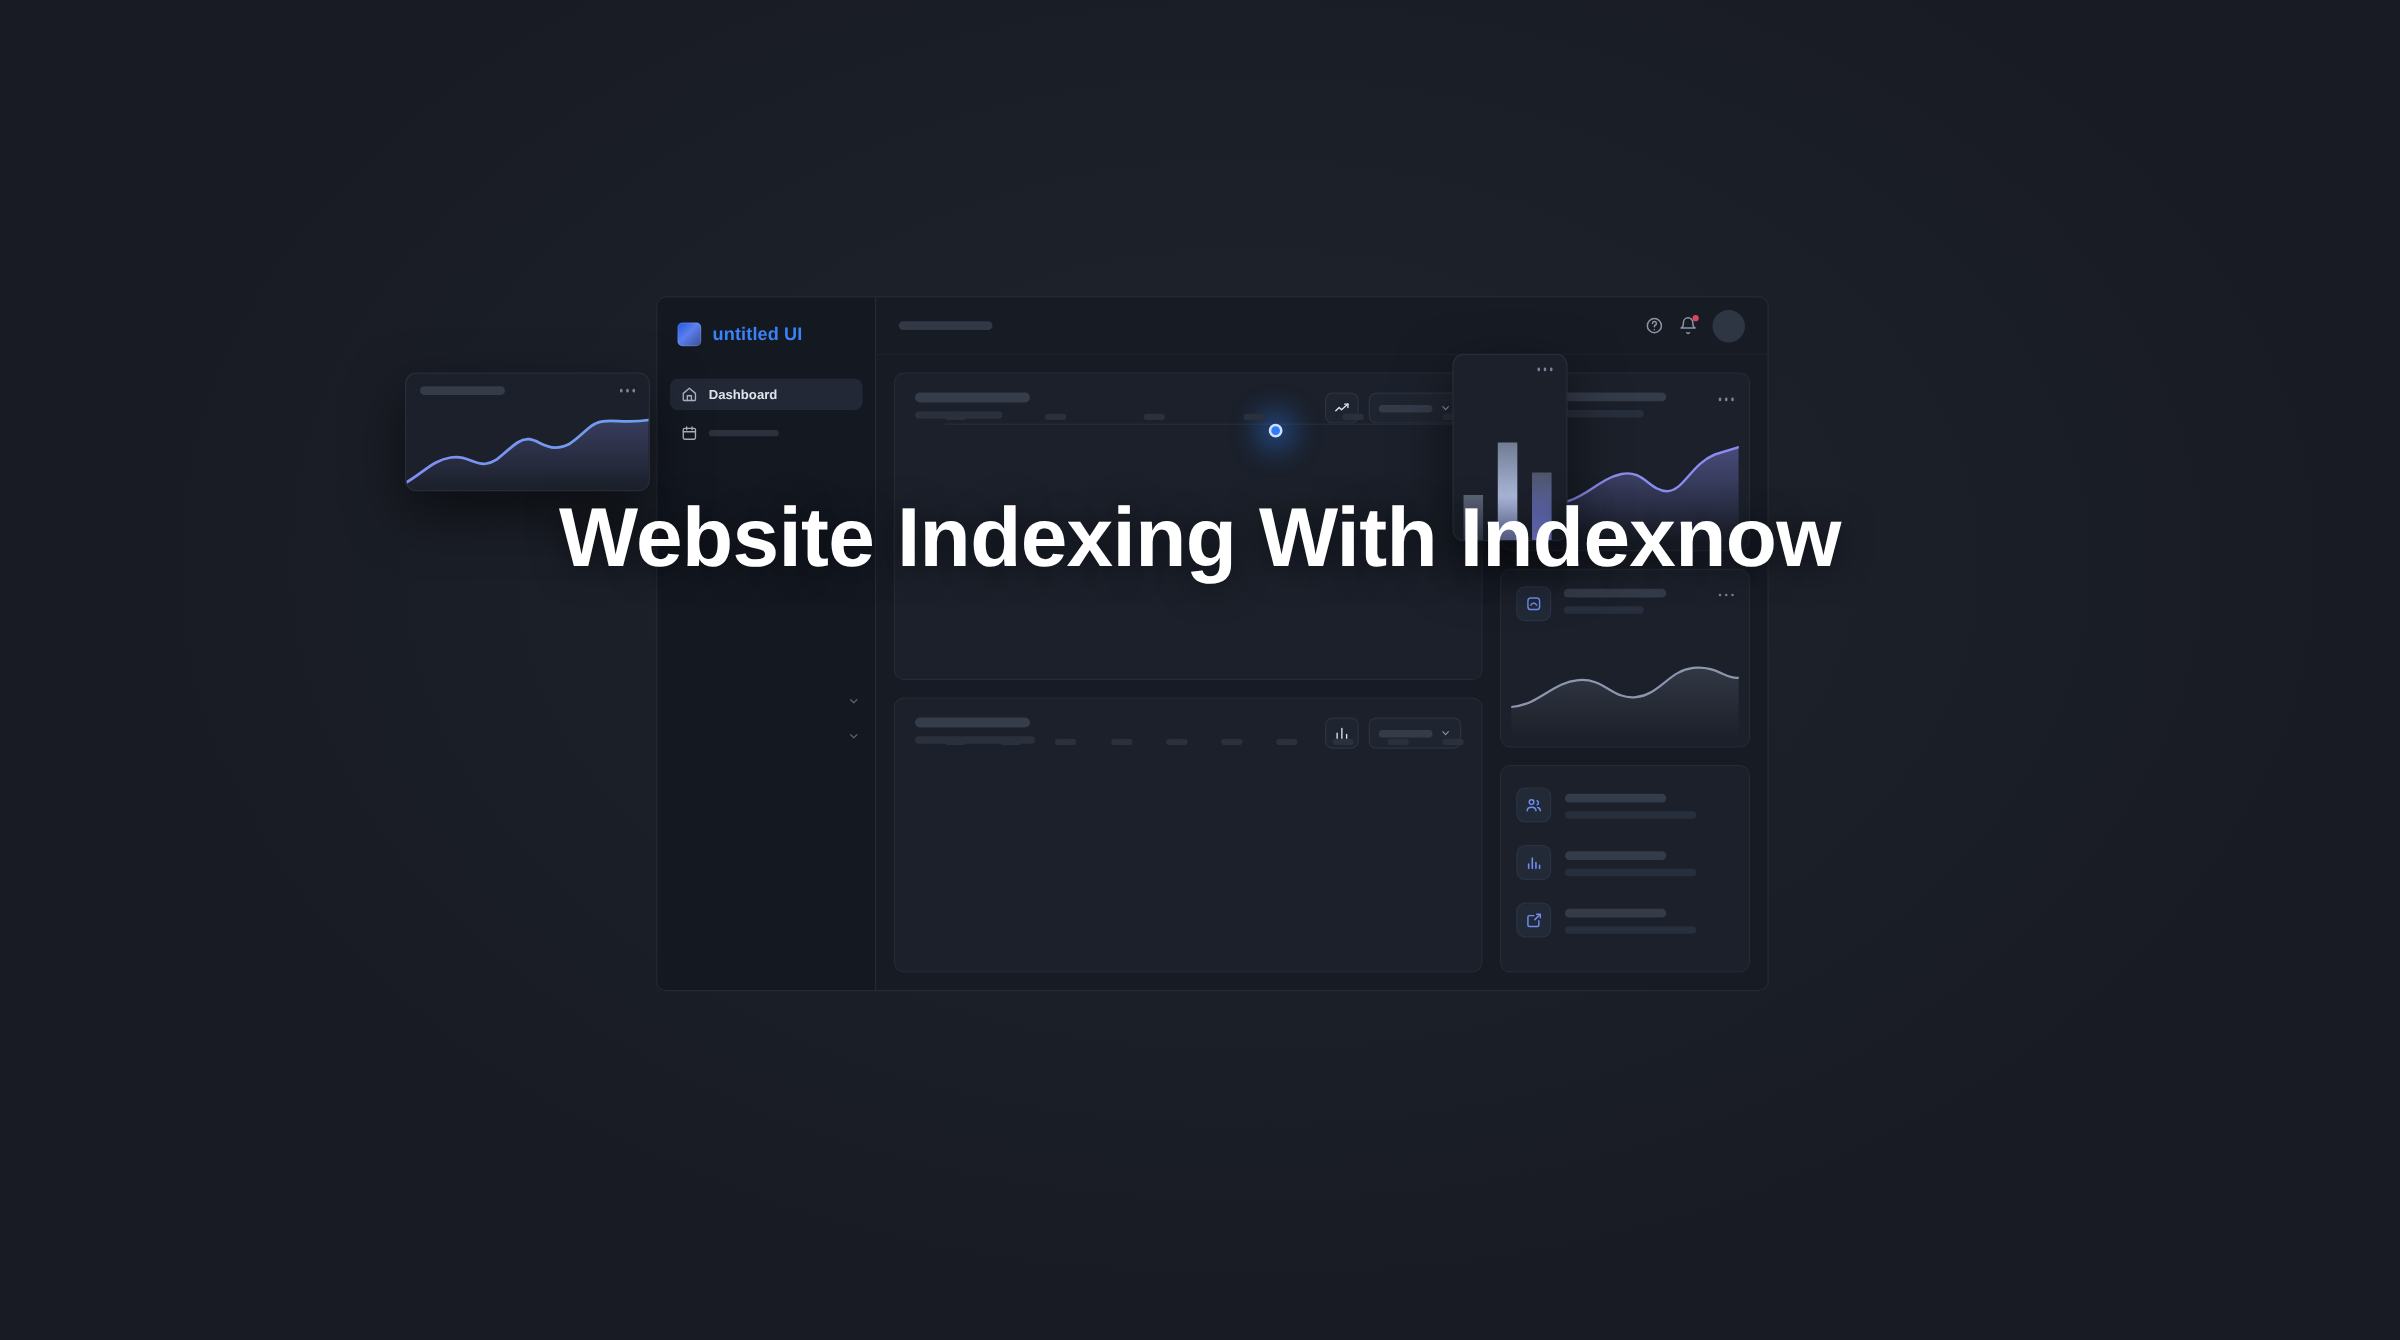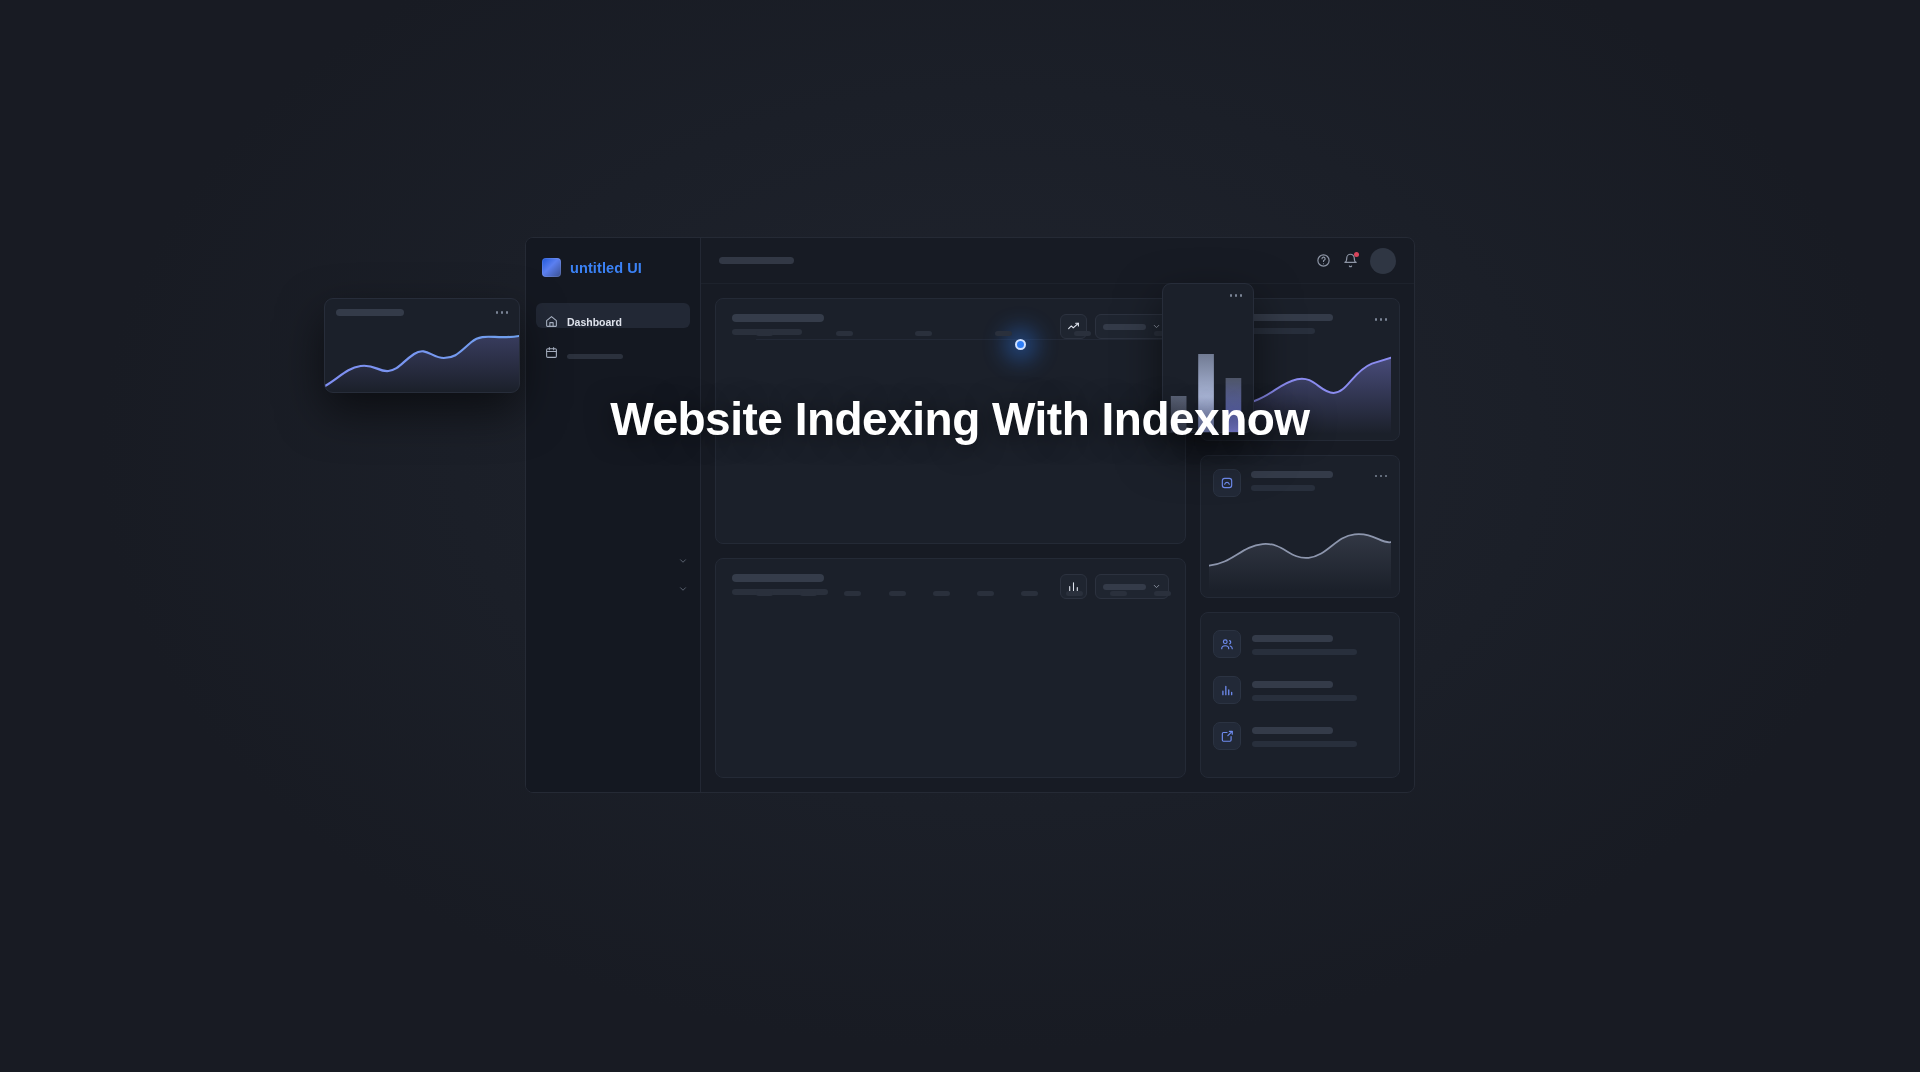--- a/index.html
+++ b/index.html
@@ -21,21 +21,21 @@
   }
   .sidebar{ width:175px; background:#141821; border-right:1px solid #232834;
     padding:16px 10px; position:relative; }
   .brand{ display:flex; align-items:center; gap:9px; padding:4px 6px 0 6px; }
   .brand-mark{ width:19px; height:19px; border-radius:4px;
     background:linear-gradient(135deg,#1f57d8 0%,#5b7ff0 45%,#3a4f8f 100%);
     box-shadow:inset 0 0 0 1px rgba(255,255,255,.10); }
   .brand-text{ color:#3b82f6; font-size:14.5px; font-weight:600; letter-spacing:.1px; }
 
   .nav{ margin-top:26px; display:flex; flex-direction:column; gap:6px; }
-  .nav-item{ display:flex; align-items:flex-end; gap:9px; height:25px;
+  .nav-item{ display:flex; align-items:center; gap:9px; height:25px;
     padding:0 9px; border-radius:6px; }
   .nav-item.active{ background:#222835; }
   .nav-label{ color:#dfe3ec; font-size:10.5px; font-weight:600; }
   .nav-icon{ width:13px; height:13px; flex:0 0 13px; color:#aab3c4; }
   .nav-icon svg{ width:13px; height:13px; display:block; }
   .sk{ background:#2b313d; border-radius:4px; display:block; }
   .nav-sk{ height:5px; width:56px; }
   .chev{ position:absolute; right:12px; width:10px; height:10px; color:#59616f; }
   .chev svg{width:10px;height:10px;display:block;}
 
@@ -104,21 +104,21 @@
     border-radius:9px; overflow:hidden;
     box-shadow:0 18px 45px rgba(0,0,0,.55); }
   .f-left{ left:324px; top:298px; width:196px; height:95px; }
   .f-right{ left:1162px; top:283px; width:92px; height:150px; }
   .f-head{ display:flex; align-items:center; padding:10px 11px 0 11px; }
   .f-head .sk{ height:7px; width:68px; background:#343b49; }
   .f-head .kebab{ margin-left:auto; padding-top:0; }
 
   .headline{
     position:absolute; left:0; right:0; top:392px; text-align:center;
-    color:#fff; font-size:46px; font-weight:700; letter-spacing:-.5px;
+    color:#fff; font-size:67px; font-weight:700; letter-spacing:-.5px;
     font-family:"Liberation Sans", sans-serif;
     text-shadow:0 2px 26px rgba(0,0,0,.55);
     white-space:nowrap;
   }
 </style>
 </head>
 <body>
 
 <div id="stage">
 

